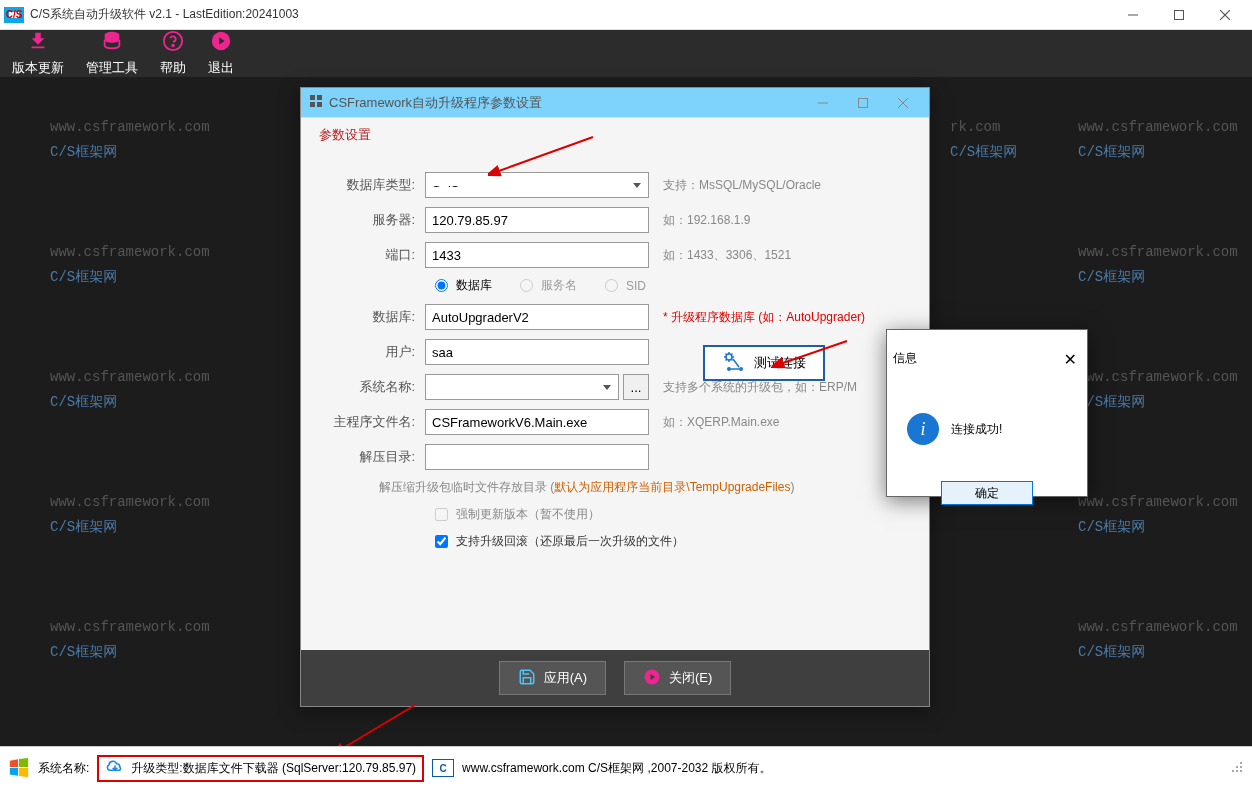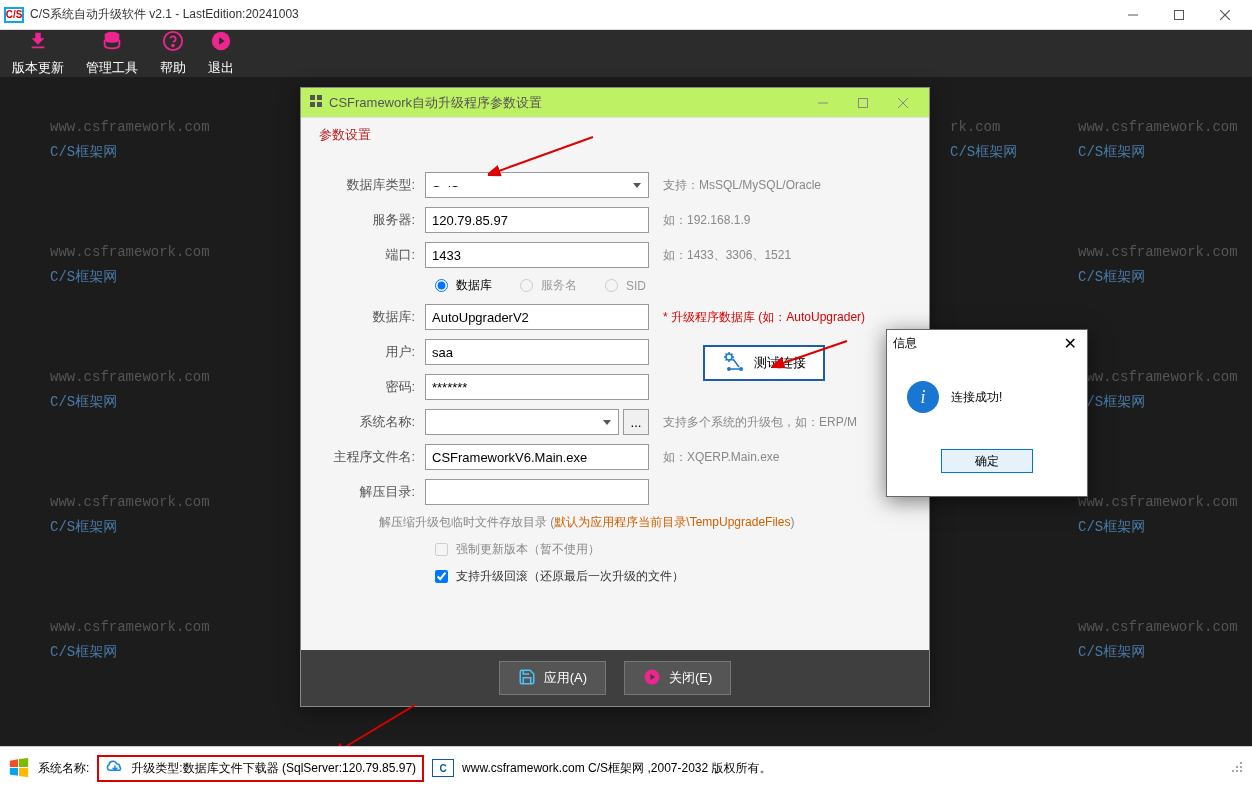--- a/index.html
+++ b/index.html
@@ -1,39 +1,39 @@
 <!DOCTYPE html>
 <html><head>
   <meta charset="utf-8">
   <style>
     * { box-sizing: border-box; margin: 0; padding: 0; }
     body { font-family: "Microsoft YaHei", "Segoe UI", Arial, sans-serif; font-size: 12px; overflow: hidden; width: 1252px; height: 789px; background: #fff; position: relative; }
     
     
     .titlebar { height: 30px; background: #fff; border-bottom: 1px solid #ddd; display: flex; align-items: center; padding: 0 4px; justify-content: space-between; }
     .titlebar-left { display: flex; align-items: center; gap: 6px; }
-    .app-icon { width: 20px; height: 16px; display: inline-flex; align-items: center; justify-content: center; font-size: 10px; font-weight: bold; color: #d40000; background: #fff; border: 2px solid #0ea5e9; }
+    .app-icon { width: 20px; height: 16px; display: inline-flex; align-items: center; justify-content: center; font-size: 10px; font-weight: bold; color: #d40000; background: #fff; border: 5px solid #0ea5e9; }
     .title-text { font-size: 12px; color: #333; }
     .win-controls { display: flex; }
     .win-btn { width: 46px; height: 28px; display: flex; align-items: center; justify-content: center; color: #555; cursor: pointer; }
     
     
     .toolbar { height: 47px; background: #2c2c2c; display: flex; align-items: center; padding: 0 12px; gap: 22px; }
     .tb-btn { display: flex; align-items: center; gap: 7px; color: #fff; cursor: pointer; font-size: 13px; flex-direction: column; }
     .tb-icon { width: 22px; height: 22px; display: flex; align-items: center; justify-content: center; }
     .icon-pink { color: #ec258f; }
     
     
     .main-area { position: absolute; top: 77px; left: 0; right: 0; bottom: 43px; background: #1c1c1c; overflow: hidden; }
     .watermark { position: absolute; color: #555; font-size: 14px; font-family: "Courier New", monospace; line-height: 1.8; }
     .wm-sub { color: #4a7aa8; font-size: 14px; }
     
     
     .dialog { position: absolute; left: 300px; top: 87px; width: 630px; height: 620px; background: #f5f5f5; border: 1px solid #888; box-shadow: 0 4px 20px rgba(0,0,0,0.4); }
-    .dlg-title { height: 30px; display: flex; align-items: center; justify-content: space-between; padding: 0 6px 0 8px; background: #bef264; border-bottom: 1px solid #e0e0e0; }
+    .dlg-title { height: 30px; display: flex; align-items: center; justify-content: space-between; padding: 0 6px 0 8px; background: #7dd3fc; border-bottom: 1px solid #e0e0e0; }
     .dlg-title-left { display: flex; align-items: center; gap: 6px; color: #555; font-size: 13px; }
     .dlg-win-controls { display: flex; gap: 0; }
     .dlg-win-btn { width: 40px; height: 26px; display: flex; align-items: center; justify-content: center; color: #888; cursor: pointer; }
     .dlg-body { padding: 8px 18px; }
     .section-label { font-size: 13px; color: #b91c1c; margin-bottom: 28px; }
     .form-row { display: flex; align-items: center; margin-bottom: 9px; }
     .form-label { width: 106px; text-align: right; padding-right: 10px; color: #555; font-size: 13px; }
     .form-input, .form-select { width: 224px; height: 26px; border: 1px solid #999; padding: 10px 6px; font-size: 13px; font-family: inherit; background: #fff; }
     .form-select { appearance: none; -webkit-appearance: none; background: #fff; }
     .select-wrap { position: relative; width: 224px; display: inline-block; }
@@ -48,21 +48,21 @@
     .test-btn { position: absolute; left: 402px; top: 257px; width: 122px; height: 36px; border: 2px solid #1e5ea8; background: #fff; display: flex; align-items: center; justify-content: center; gap: 8px; cursor: pointer; font-size: 13px; }
     .note-line { margin-left: 60px; font-size: 12px; color: #888; margin-top: 8px; }
     .note-line .orange { color: #d06000; }
     .checkbox-row { margin-left: 116px; display: flex; align-items: center; gap: 4px; margin-top: 10px; color: #888; }
     .checkbox-row.enabled { color: #333; }
     .dlg-footer { position: absolute; bottom: 0; left: 0; right: 0; height: 56px; background: #3f3f3f; display: flex; align-items: center; justify-content: center; gap: 18px; }
     .footer-btn { height: 34px; padding: 0 18px; display: flex; align-items: center; gap: 8px; background: #555; color: #fff; border: 1px solid #777; cursor: pointer; font-size: 13px; }
     
     
     .msgbox { position: absolute; left: 886px; top: 329px; width: 202px; height: 168px; background: #fff; border: 1px solid #666; box-shadow: 0 4px 20px rgba(0,0,0,0.5); }
-    .msg-title { display: flex; justify-content: space-between; align-items: center; padding: 4px 6px; font-size: 12px; }
+    .msg-title { display: flex; justify-content: space-between; align-items: flex-start; padding: 20px 6px; font-size: 12px; }
     .msg-body { display: flex; align-items: center; gap: 12px; padding: 24px 20px 30px 20px; }
     .info-icon { width: 32px; height: 32px; border-radius: 50%; background: #1976d2; color: #fff; display: flex; align-items: center; justify-content: center; font-style: italic; font-size: 18px; font-family: Georgia, serif; }
     .msg-footer { display: flex; justify-content: center; padding: 6px 0; }
     .msg-ok-btn { width: 92px; height: 24px; border: 1px solid #0078d4; background: #e5f1fb; cursor: pointer; font-size: 12px; }
     
     
     .statusbar { position: absolute; bottom: 0; left: 0; right: 0; height: 43px; background: #fff; border-top: 1px solid #ccc; display: flex; align-items: center; padding: 0 8px; gap: 8px; font-size: 12px; }
     .win-flag { display: inline-block; width: 22px; height: 22px; }
     .status-box { border: 2px solid #d00; padding: 2px 6px; display: flex; align-items: center; gap: 6px; }
     .cloud-icon { color: #1e88e5; }
@@ -230,24 +230,20 @@
       <div class="form-label">数据库:</div>
       <input class="form-input" type="text" value="AutoUpgraderV2" style="">
       <span class="form-hint red">* 升级程序数据库 (如：AutoUpgrader)</span>
     </div>
 
     <div class="form-row">
       <div class="form-label">用户:</div>
       <input class="form-input" type="text" value="saa" style="">
     </div>
 
-    <div class="form-row">
-      <div class="form-label">密码:</div>
-      <input class="form-input" type="text" value="*******" style="">
-    </div>
 
     <div class="form-row">
       <div class="form-label">系统名称:</div>
       <div class="select-wrap" style="width:194px">
         <select class="form-select" style="width:194px"></select>
       </div>
       <button class="ellipsis-btn">...</button>
       <span class="form-hint">支持多个系统的升级包，如：ERP/M</span>
     </div>
 

